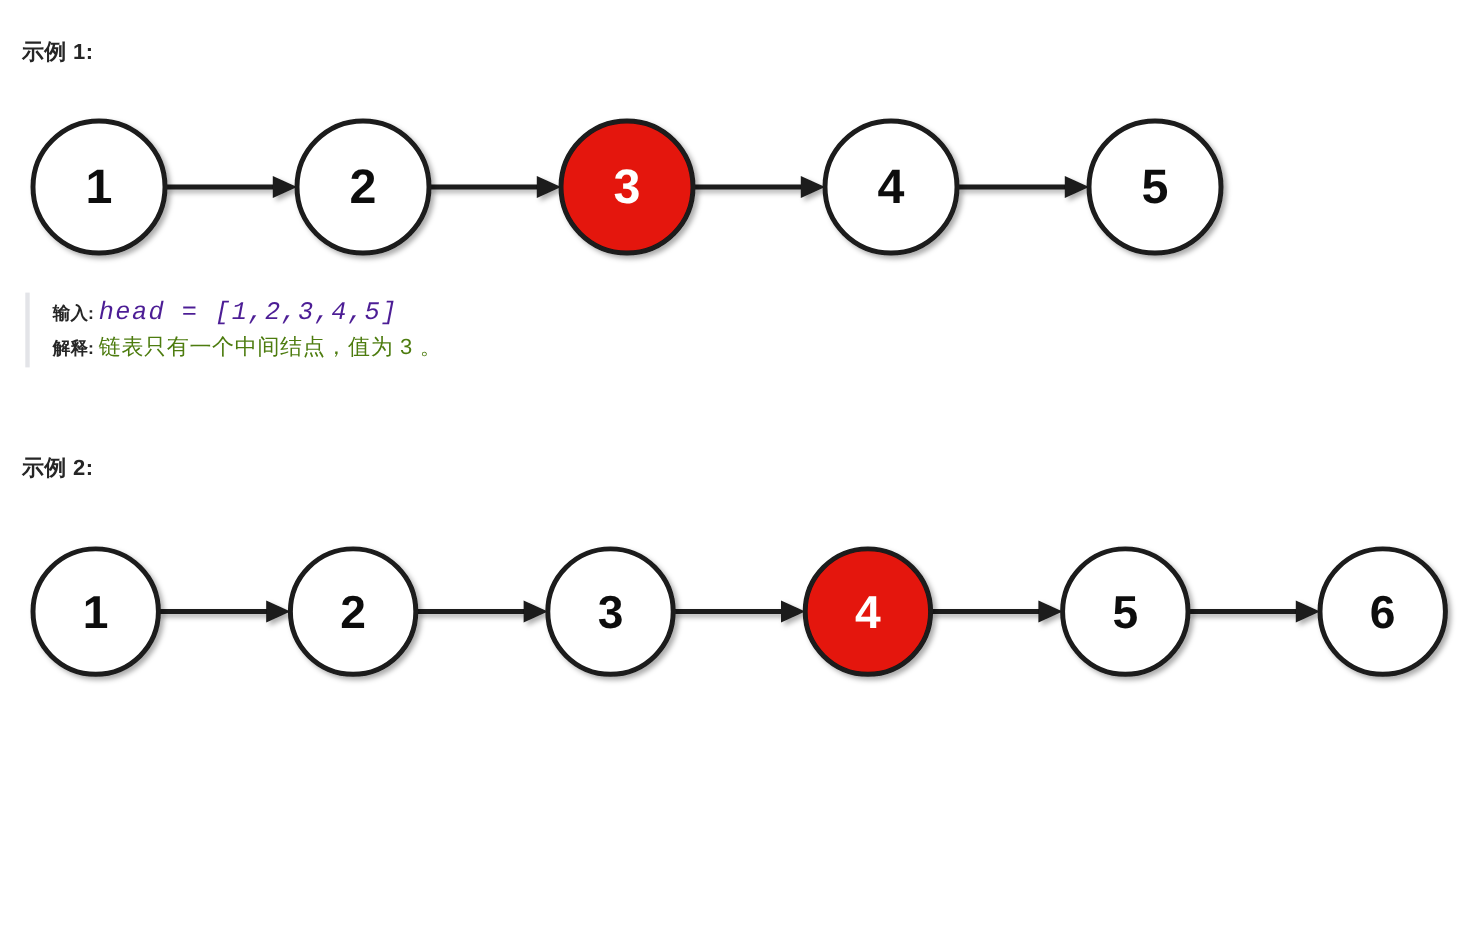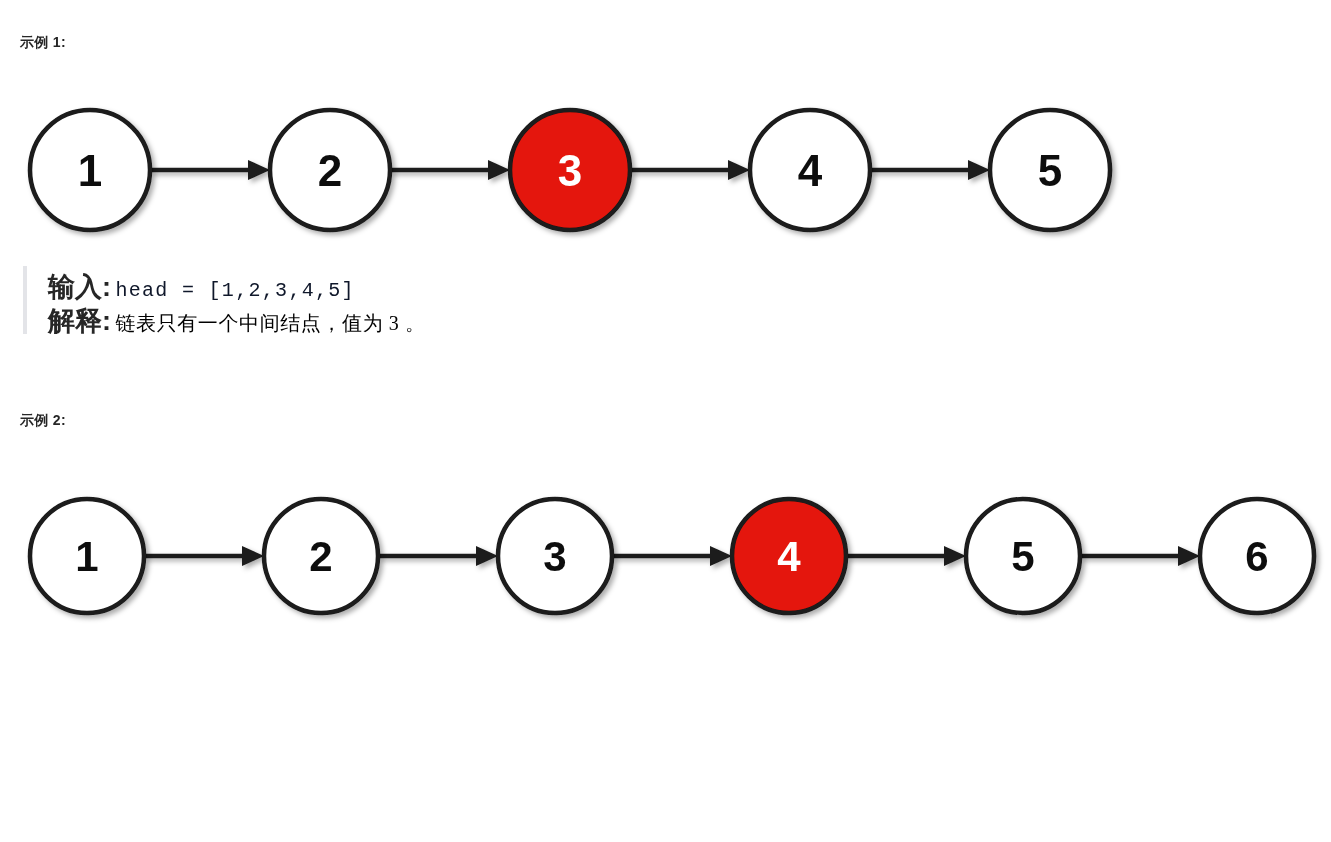--- a/index.html
+++ b/index.html
@@ -20,21 +20,21 @@
     position: relative;
     width: 1331px;
     height: 842px;
     box-sizing: border-box;
   }
 
   
   .example-heading {
     position: absolute;
     left: 20px;
-    font-size: 14px;
+    font-size: 20px;
     font-weight: bold;
     color: #262626;
     letter-spacing: 0.3px;
     white-space: nowrap;
   }
 
   
   .linked-list {
     position: absolute;
     left: 0;
@@ -52,33 +52,34 @@
   }
   .info-line {
     display: block;
     white-space: nowrap;
     line-height: 1.62;
     height: 34px;
   }
   .info-label {
     font-family: "Liberation Sans", "DejaVu Sans", sans-serif;
     font-weight: bold;
-    font-size: 27px;
+    font-size: 16px;
     color: #262626;
   }
   .info-value-mono {
     font-family: "Liberation Mono", "DejaVu Sans Mono", monospace;
+    font-size: 23px;
+    color: #4c1d95;
+    letter-spacing: 1.3px;
+    font-style: italic;
+  }
+  .info-value-text {
+    font-family: Liberation Sans, sans-serif;
     font-size: 20px;
-    color: #0f172a;
-    letter-spacing: 1.3px;
-  }
-  .info-value-text {
-    font-family: Liberation Serif, serif;
-    font-size: 20px;
-    color: #000000;
+    color: #4d7c0f;
     letter-spacing: 0.6px;
   }
 </style>
 </head>
 <body>
 
 <div class="page">
 
   <div class="example-heading" style="top:34px;">示例 1:</div>
 

